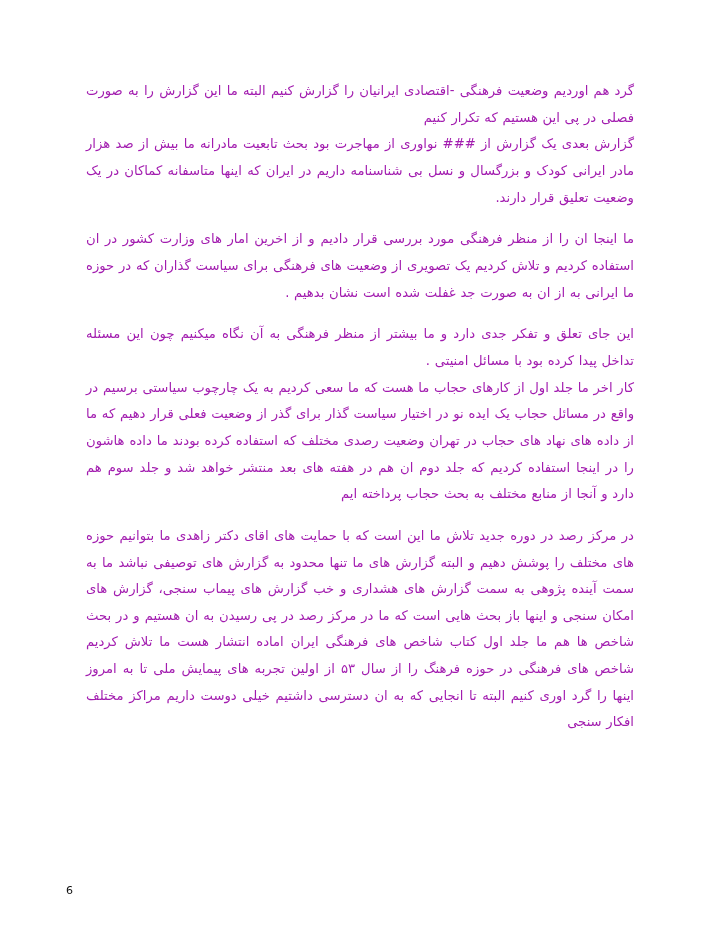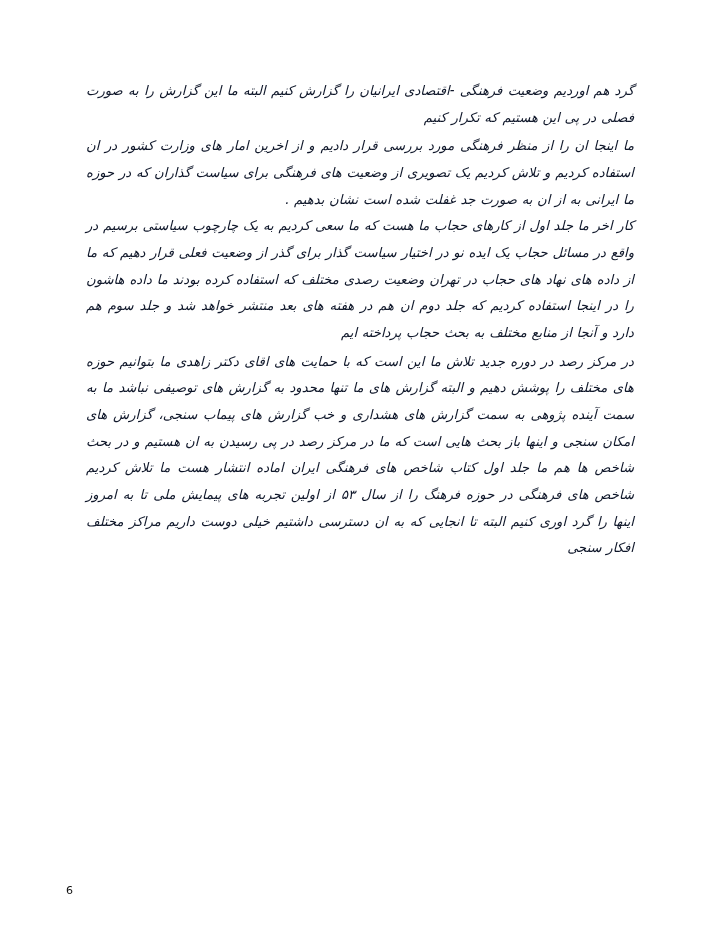--- a/index.html
+++ b/index.html
@@ -23,47 +23,48 @@
     top: 78px;
     right: 86px;
     left: 86px;
     direction: rtl;
     text-align: justify;
     text-align-last: right;
   }
   .para {
     font-size: 13.2px;
     line-height: 2.02;
-    color: #0f172a;
+    color: #a21caf;
     margin: 0 0 0 0;
     text-align: justify;
     text-align-last: right;
     word-spacing: 0.5px;
-    font-style: italic;
   }
   .para.gap {
-    margin-top: 2px;
+    margin-top: 15px;
   }
   .para.tight {
     margin-top: 0px;
   }
   .page-number {
     position: absolute;
     left: 66px;
     top: 884px;
     font-size: 11px;
     color: #111111;
     direction: ltr;
     text-align: left;
   }
 </style>
 </head>
 <body>
 
 <div class="page">
   <div class="content">
     <p class="para tight">گرد هم اوردیم وضعیت فرهنگی -اقتصادی ایرانیان را گزارش کنیم البته ما این گزارش را به صورت فصلی در پی این هستیم که تکرار کنیم</p>
+    <p class="para tight">گزارش بعدی یک گزارش از ### نواوری از مهاجرت بود بحث تابعیت مادرانه ما بیش از صد هزار مادر ایرانی کودک و بزرگسال و نسل بی شناسنامه داریم در ایران که اینها متاسفانه کماکان در یک وضعیت تعلیق قرار دارند.</p>
     <p class="para gap">ما اینجا ان را از منظر فرهنگی مورد بررسی قرار دادیم و از اخرین امار های وزارت کشور در ان استفاده کردیم و تلاش کردیم یک تصویری از وضعیت های فرهنگی برای سیاست گذاران که در حوزه ما ایرانی به از ان به صورت جد غفلت شده است نشان بدهیم .</p>
+    <p class="para gap">این جای تعلق و تفکر جدی دارد و ما بیشتر از منظر فرهنگی به آن نگاه میکنیم چون این مسئله تداخل پیدا کرده بود با مسائل امنیتی .</p>
     <p class="para tight">کار اخر ما جلد اول از کارهای حجاب ما هست که ما سعی کردیم به یک چارچوب سیاستی برسیم در واقع در مسائل حجاب یک ایده نو در اختیار سیاست گذار برای گذر از وضعیت فعلی قرار دهیم که ما از داده های نهاد های حجاب در تهران وضعیت رصدی مختلف که استفاده کرده بودند ما داده هاشون را در اینجا استفاده کردیم که جلد دوم ان هم در هفته های بعد منتشر خواهد شد و جلد سوم هم دارد و آنجا از منابع مختلف به بحث حجاب پرداخته ایم</p>
     <p class="para gap">در مرکز رصد در دوره جدید تلاش ما این است که با حمایت های اقای دکتر زاهدی ما بتوانیم حوزه های مختلف را پوشش دهیم و البته گزارش های ما تنها محدود به گزارش های توصیفی نباشد ما به سمت آینده پژوهی به سمت گزارش های هشداری و خب گزارش های پیماب سنجی، گزارش های امکان سنجی و اینها باز بحث هایی است که ما در مرکز رصد در پی رسیدن به ان هستیم و در بحث شاخص ها هم ما جلد اول کتاب شاخص های فرهنگی ایران اماده انتشار هست ما تلاش کردیم شاخص های فرهنگی در حوزه فرهنگ را از سال ۵۳ از اولین تجربه های پیمایش ملی تا به امروز اینها را گرد اوری کنیم البته تا انجایی که به ان دسترسی داشتیم خیلی دوست داریم مراکز مختلف افکار سنجی</p>
   </div>
   <div class="page-number">6</div>
 </div>
 
 </body></html>

